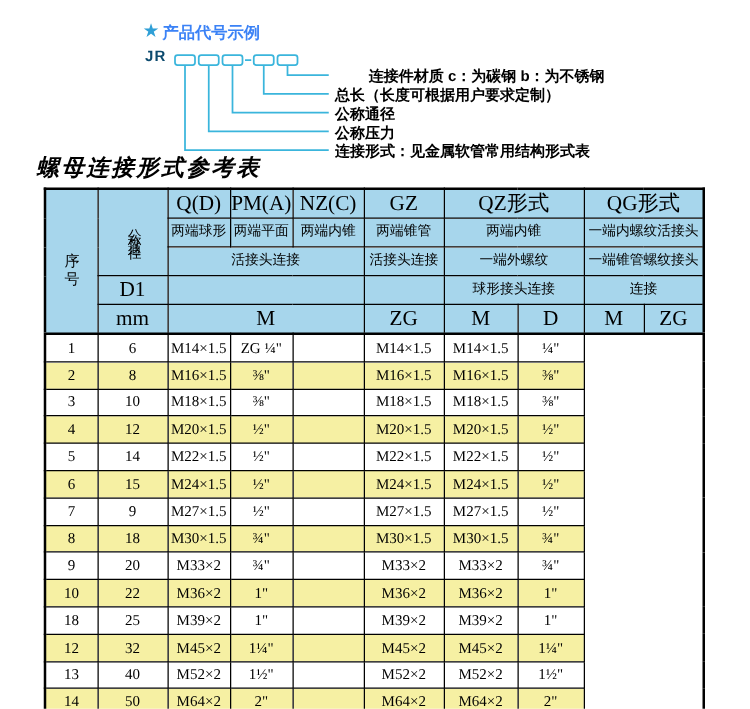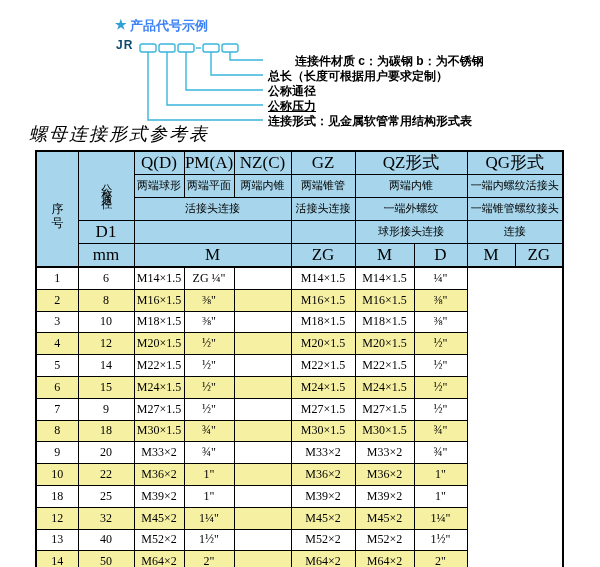--- a/index.html
+++ b/index.html
@@ -24,27 +24,27 @@
     font:bold 12px "Liberation Sans", sans-serif; color:#0c4a6e;
     letter-spacing:1px;
   }
   .diag-label {
     position:absolute; left:268px; white-space:nowrap;
     font:bold 12px "Liberation Sans", sans-serif; color:#000;
   }
   .lbl-0 { top:53px;margin-left:27px; }
   .lbl-1 { top:68px; }
   .lbl-2 { top:83px; }
-  .lbl-3 { top:98px;text-decoration:underline; }
+  .lbl-3 { top:98px; }
   .lbl-4 { top:113px; }
 
   
   .tbl-title {
     position:absolute; left:29px; top:122px;
-    font-family:"Liberation Serif", serif; font-weight:normal; font-style:italic;
+    font-family:"Liberation Serif", serif; font-weight:bold; font-style:italic;
     font-size:18px; letter-spacing:2px; color:#000;
   }
 
   
   table.ref {
     position:absolute; left:35px; top:150px;
     border-collapse:collapse; table-layout:fixed;
     border:2px solid #000;
   }
   .ref th, .ref td {

